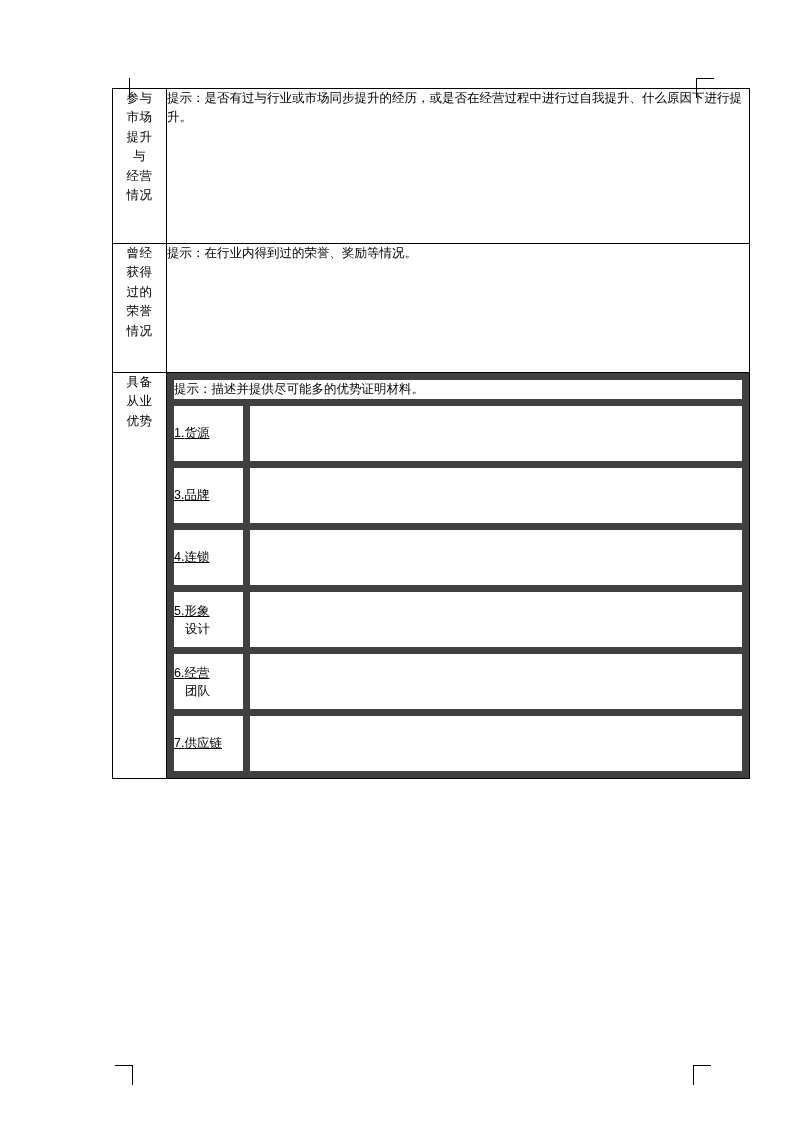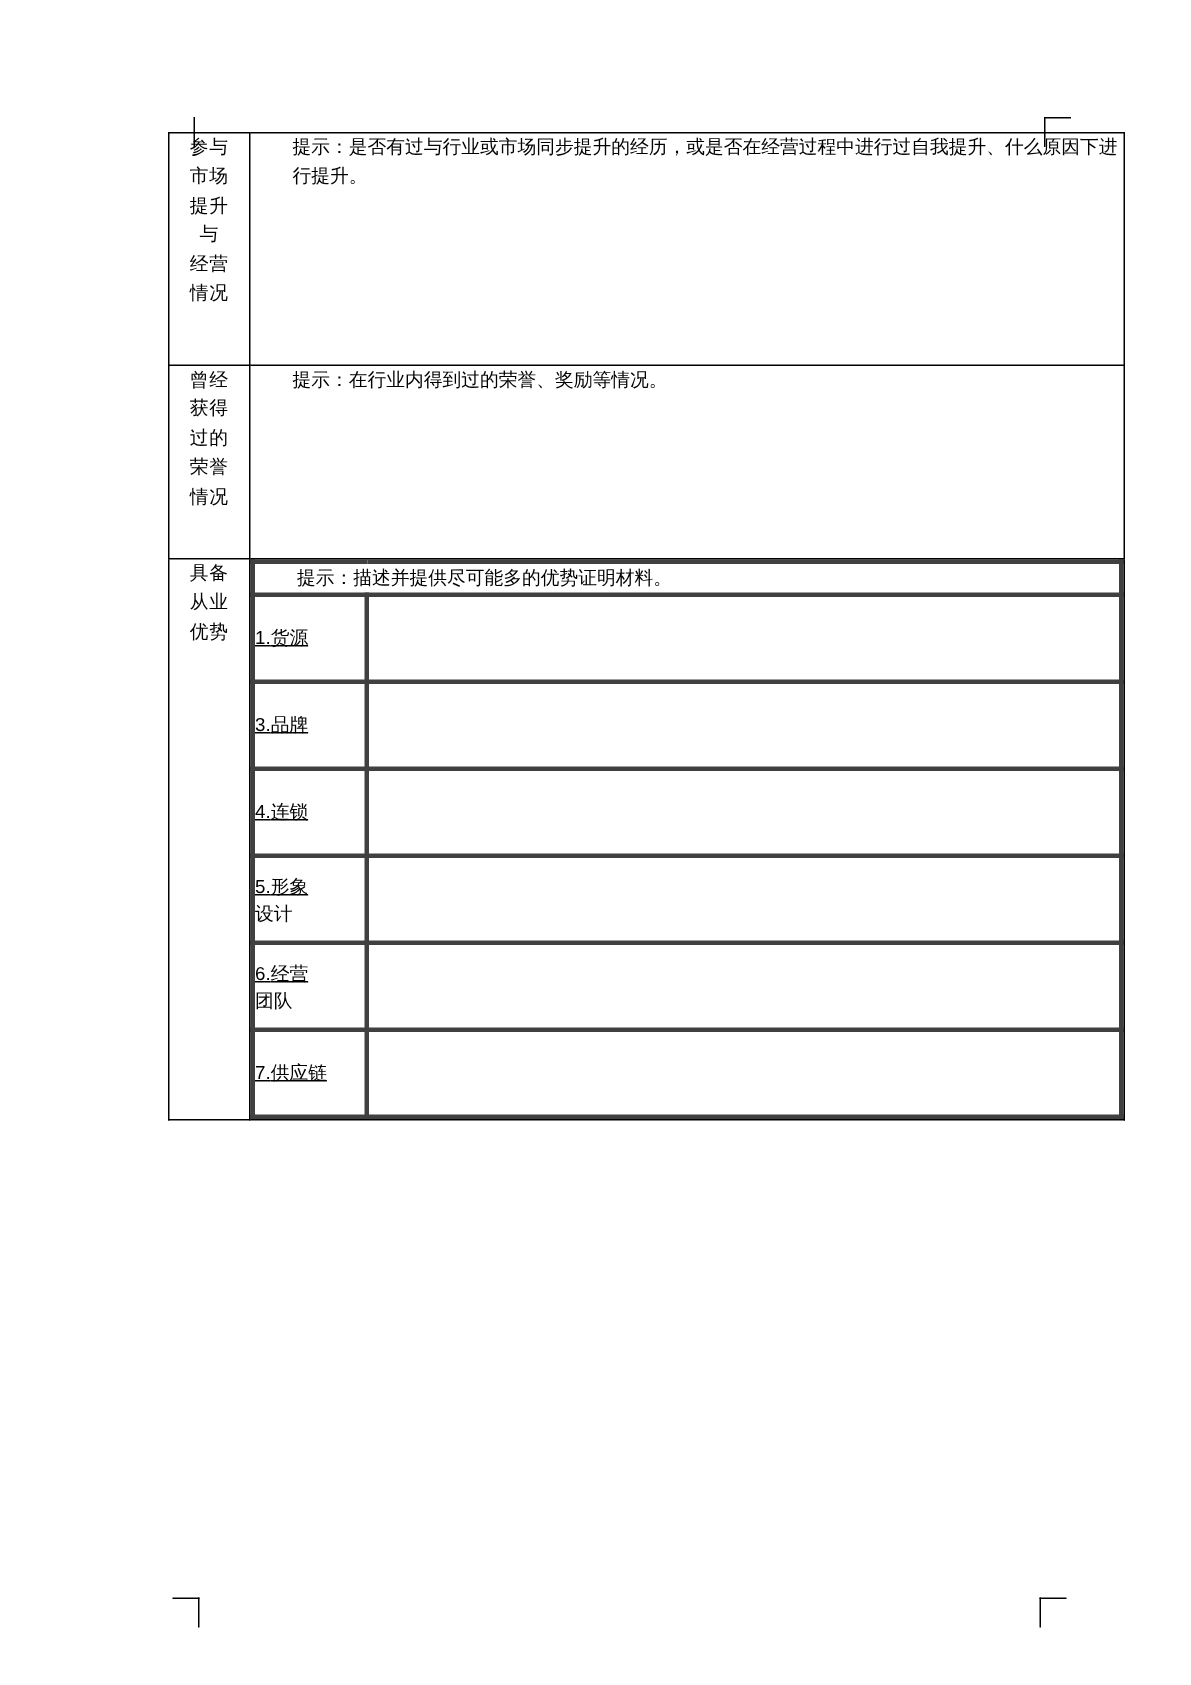--- a/index.html
+++ b/index.html
@@ -61,32 +61,31 @@
     letter-spacing: 0.5px;
   }
   .hint-cell {
     padding: 8px 8px 8px 9px;
     font-size: 12.5px;
     line-height: 1.7;
   }
   .hint-text {
     display: block;
     white-space: normal;
-    margin-left: 28px;
   }
   .adv-wrap {
     padding: 0;
   }
   table.inner {
     width: 100%;
     border-collapse: collapse;
     table-layout: fixed;
   }
   table.inner td {
-    border: 3px solid #404040;
+    border: 7px solid #404040;
     font-size: 12.5px;
     vertical-align: middle;
   }
   td.inner-hint {
     border-top: none;
     border-left: none;
     border-right: none;
     padding: 7px 8px 7px 9px;
     vertical-align: top;
   }
@@ -96,21 +95,21 @@
     padding: 6px 6px 6px 8px;
     height: 55px;
     vertical-align: middle;
     line-height: 1.5;
     text-decoration: underline;
   }
   td.inner-blank {
     border-right: none;
   }
   td.inner-label.two-line { line-height: 1.45; }
-  .indent { display: inline-block; }
+  .indent { display: inline-block; padding-left: 11px; }
   .nowrap-label { white-space: nowrap; }
 </style>
 </head>
 <body>
 
 <div class="page">
 
   <div class="crop tl"></div>
   <div class="crop tr"></div>
   <div class="crop tr2"></div>

